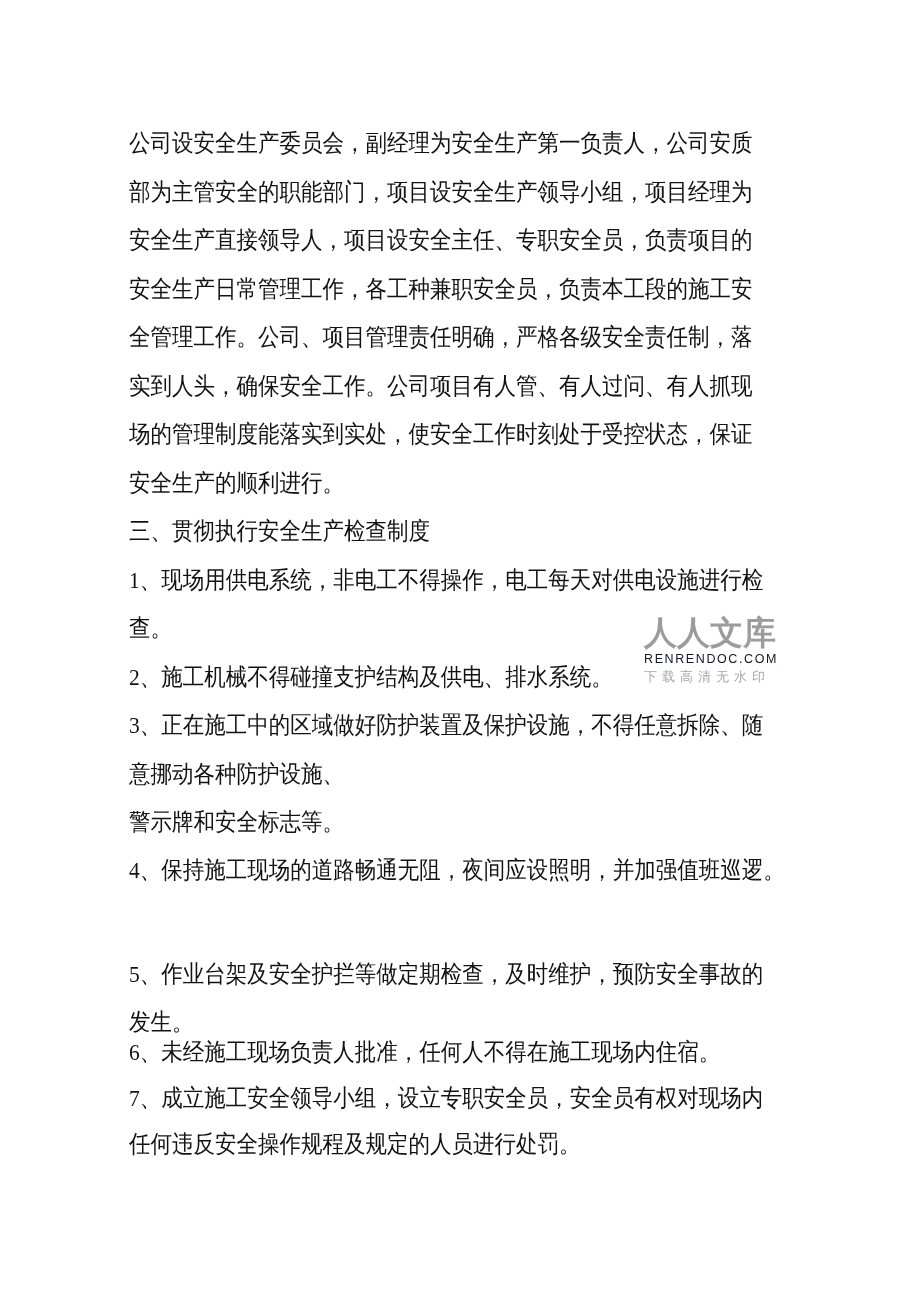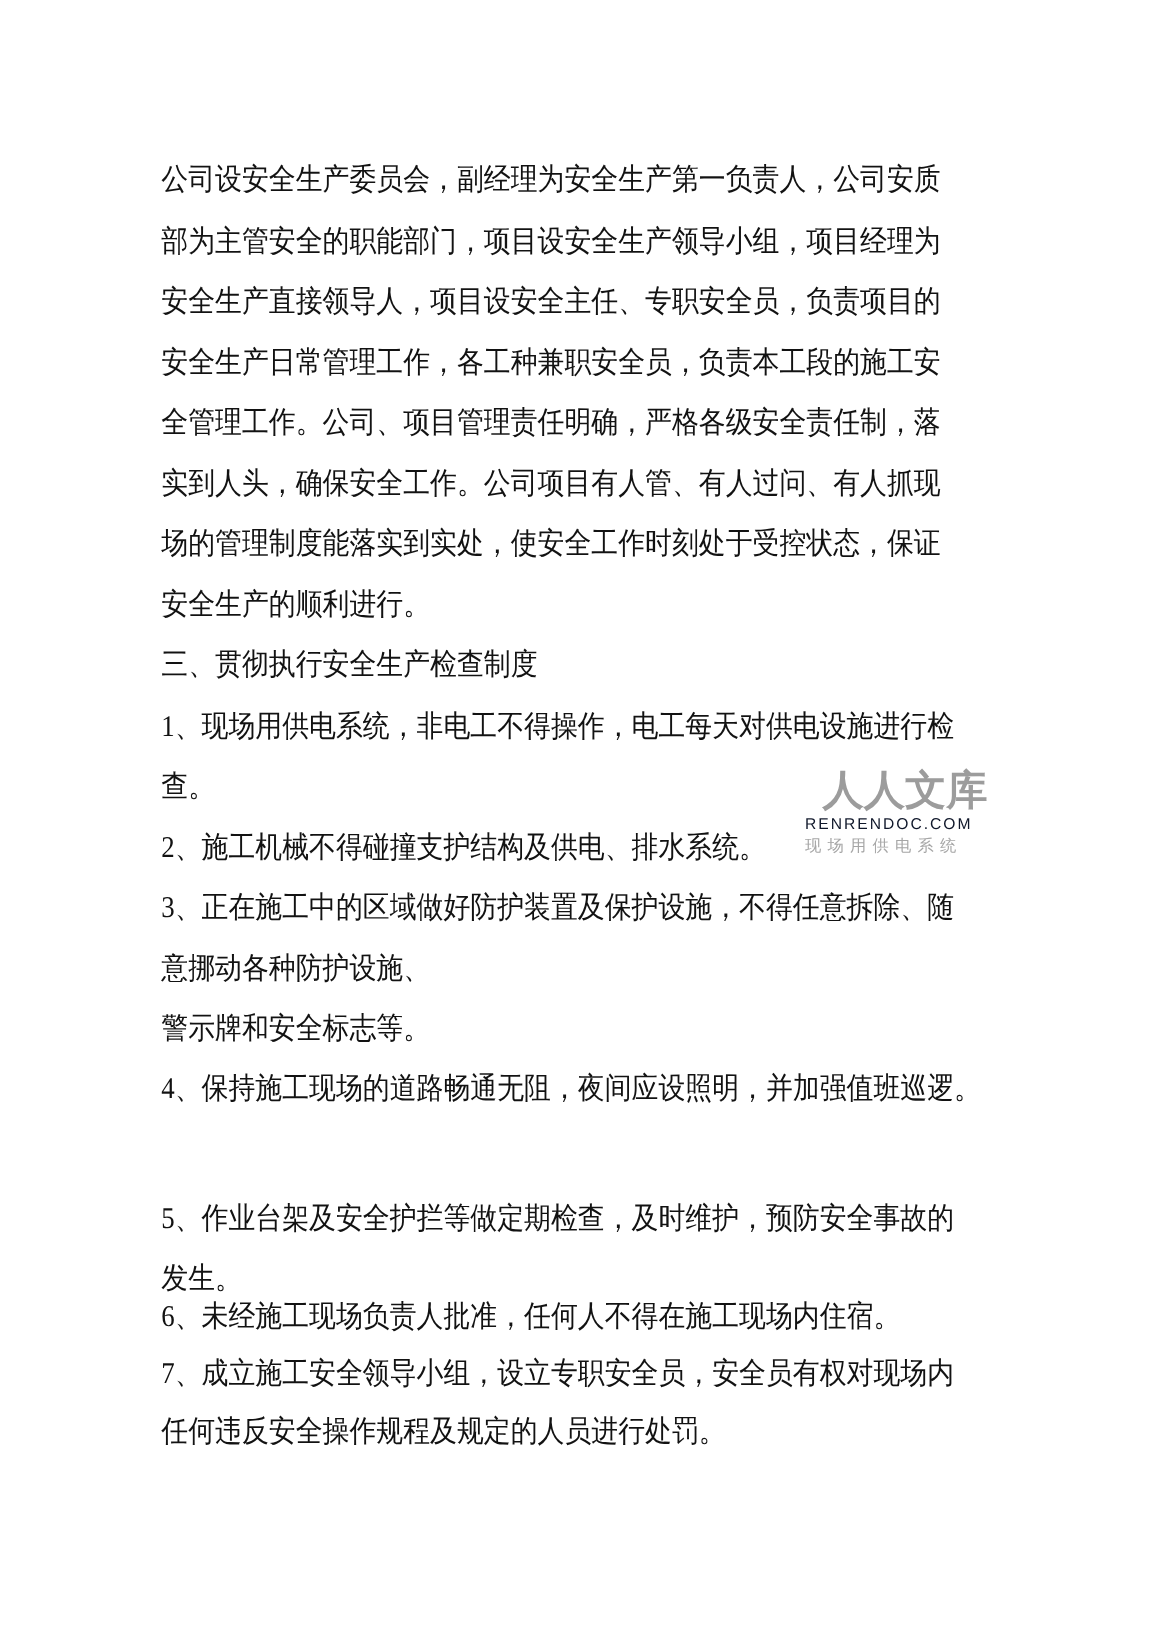--- a/index.html
+++ b/index.html
@@ -33,21 +33,20 @@
     text-align: left;
     user-select: none;
   }
   .wm-title {
     font-size: 33px;
     line-height: 34px;
     font-weight: 600;
     color: #9c9c9c;
     letter-spacing: 0px;
     white-space: nowrap;
-    text-align: center;
   }
   .wm-domain {
     margin-top: 3px;
     font-family: "Liberation Sans", "DejaVu Sans", sans-serif;
     font-size: 12.5px;
     line-height: 13px;
     color: #0f172a;
     letter-spacing: 1.6px;
     white-space: nowrap;
   }
@@ -83,16 +82,16 @@
   <div class="line" style="top:856px">4、保持施工现场的道路畅通无阻，夜间应设照明，并加强值班巡逻。</div>
   <div class="line" style="top:960px">5、作业台架及安全护拦等做定期检查，及时维护，预防安全事故的</div>
   <div class="line" style="top:1008px">发生。</div>
   <div class="line" style="top:1038px">6、未经施工现场负责人批准，任何人不得在施工现场内住宿。</div>
   <div class="line" style="top:1084px">7、成立施工安全领导小组，设立专职安全员，安全员有权对现场内</div>
   <div class="line" style="top:1130px">任何违反安全操作规程及规定的人员进行处罚。</div>
 
   <div class="watermark">
     <div class="wm-title">人人文库</div>
     <div class="wm-domain">RENRENDOC.COM</div>
-    <div class="wm-tagline">现场用供电系统</div>
+    <div class="wm-tagline">下载高清无水印</div>
   </div>
 
 </div>
 
 </body></html>

